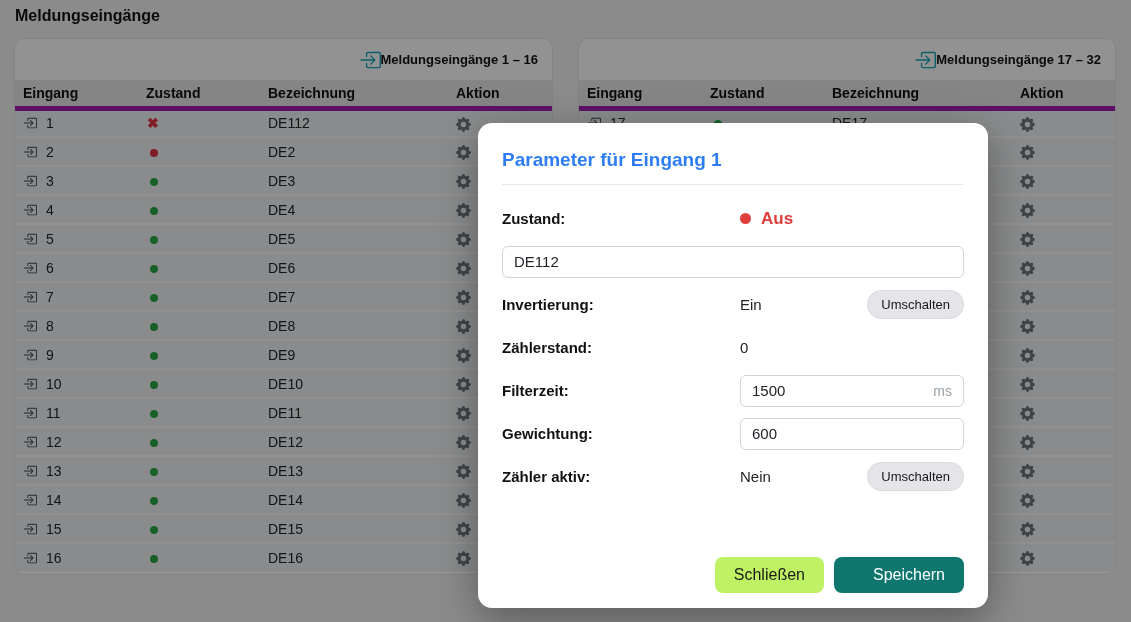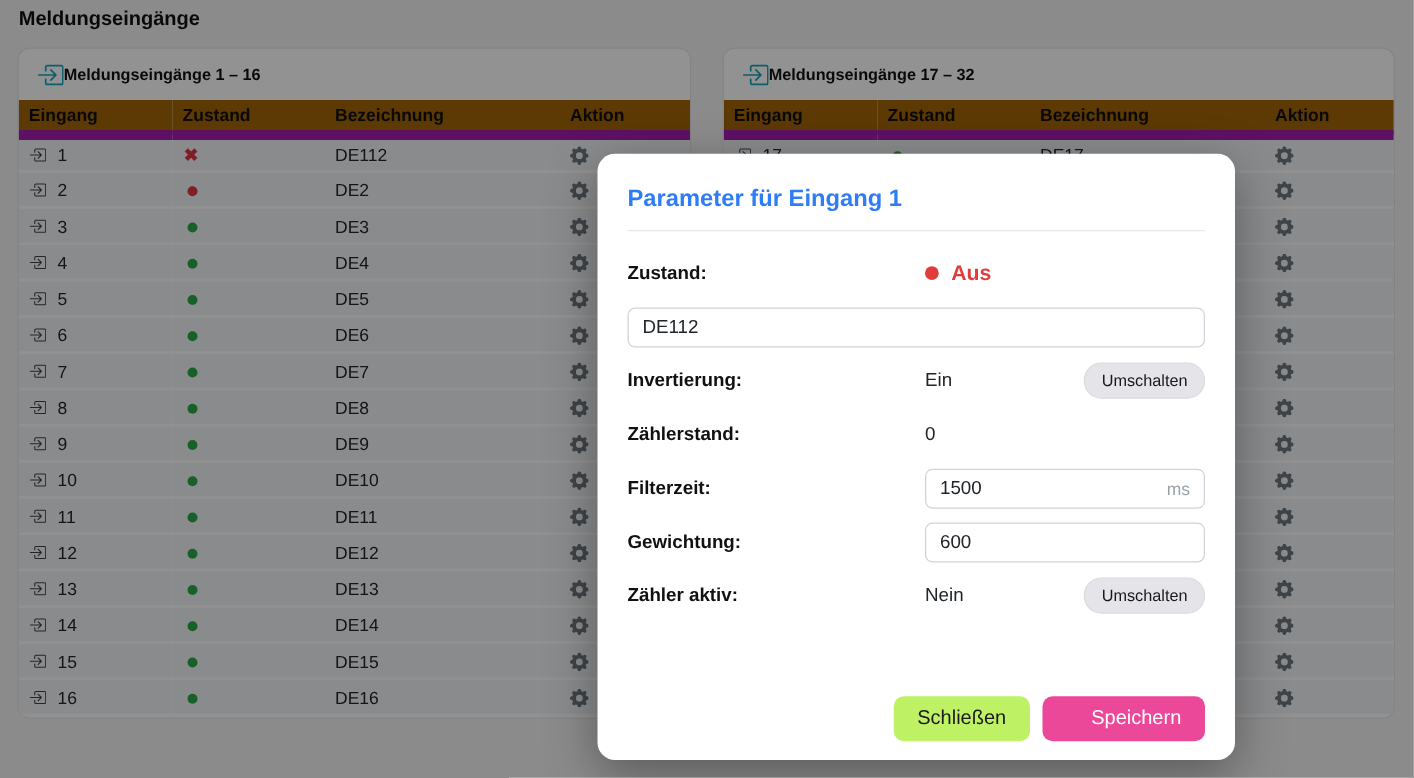--- a/index.html
+++ b/index.html
@@ -19,29 +19,30 @@
     background:#fbfbfc;
     border:1px solid #e2e2e2;
     border-radius:10px;
     overflow:hidden;
   }
   .panel.left  { left:14px;  width:539px; }
   .panel.right { left:578px; width:538px; }
   .panel-header {
     height:41px; display:flex; align-items:center; gap:0;
     padding:0 14px;
+    justify-content:flex-end;
   }
   .panel-header .hdr-icon { width:22px; height:22px; color:#17a2b8; flex:0 0 auto; }
   .panel-header .hdr-title { font-size:13px; font-weight:bold; color:#111; }
   table { width:100%; border-collapse:collapse; table-layout:fixed; }
   col.c1 { width:123px; } col.c2 { width:122px; } col.c3 { width:188px; }
   thead th {
-    background:#a16207; height:28px; text-align:left;
+    background:#e5e5e5; height:28px; text-align:left;
     font-size:14px; font-weight:bold; color:#111; padding:0 0 0 8px;
-    border-bottom:8px solid #a21caf;
+    border-bottom:5px solid #a21caf;
   }
   tbody td {
     background:#eef0f1; height:29px; font-size:14px; color:#212529;
     padding:0 0 0 8px; border-bottom:2px solid #fafafa;
     white-space:nowrap; overflow:hidden;
   }
   .cell-eingang { display:flex; align-items:center; gap:9px; height:100%; }
   .row-icon { width:14px; height:14px; color:#3c4248; flex:0 0 auto; }
   .gear-icon { width:15px; height:15px; color:#6c757d; display:inline-block; vertical-align:middle; cursor:pointer; }
   .state-dot { display:inline-block; width:8px; height:8px; border-radius:50%; margin-left:4px; }
@@ -77,21 +78,21 @@
   .unit { position:absolute; right:12px; top:50%; transform:translateY(-50%);
           color:#98a1a8; font-size:14px; pointer-events:none; }
   .toggle-btn {
     background:#e5e5e9; border:1px solid #dcdce0; border-radius:14px;
     font-family:inherit; font-size:13px; color:#16181b; padding:6px 13px; cursor:pointer;
   }
   .modal-footer { display:flex; justify-content:flex-end; gap:10px; margin-top:21px; }
   .btn { border:none; border-radius:8px; font-family:inherit; font-size:16px;
          padding:9px 19px; cursor:pointer; }
   .btn.close { background:#bef264; color:#1a1a1a; }
-  .btn.save  { background:#ec4899; color:#fff;padding-left:39px; }
+  .btn.save  { background:#0f766e; color:#fff;padding-left:39px; }
 </style>
 </head>
 <body>
 
 <svg width="0" height="0" style="position:absolute">
   <defs>
     <symbol id="sym-signin" viewBox="0 0 16 16">
       <path fill="currentColor" d="M6 3.5a.5.5 0 0 1 .5-.5h8a.5.5 0 0 1 .5.5v9a.5.5 0 0 1-.5.5h-8a.5.5 0 0 1-.5-.5v-2a.5.5 0 0 0-1 0v2A1.5 1.5 0 0 0 6.5 14h8a1.5 1.5 0 0 0 1.5-1.5v-9A1.5 1.5 0 0 0 14.5 2h-8A1.5 1.5 0 0 0 5 3.5v2a.5.5 0 0 0 1 0v-2z"></path>
       <path fill="currentColor" d="M11.854 8.354a.5.5 0 0 0 0-.708l-3-3a.5.5 0 1 0-.708.708L10.293 7.5H1.5a.5.5 0 0 0 0 1h8.793l-2.147 2.146a.5.5 0 0 0 .708.708l3-3z"></path>
     </symbol>

